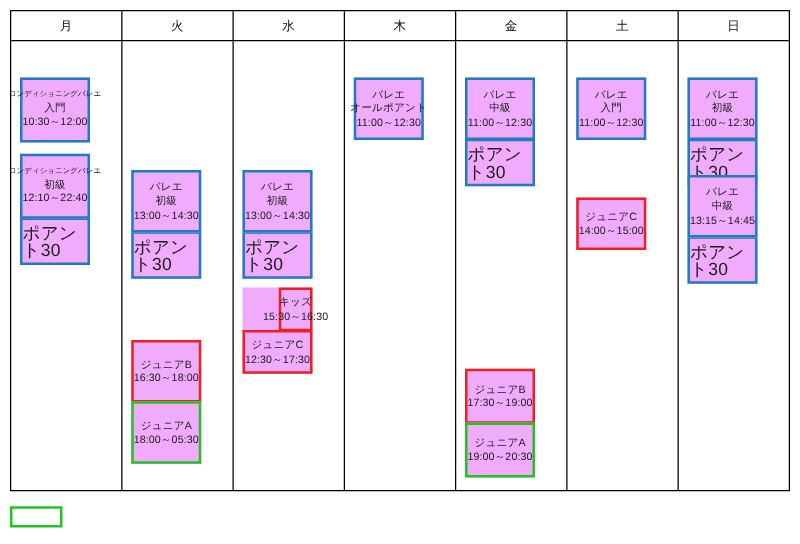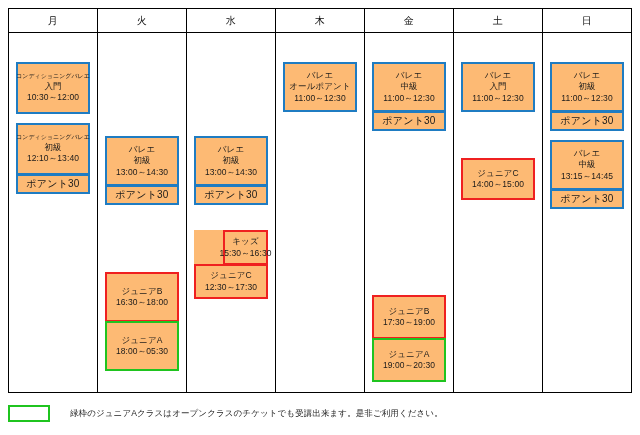--- a/index.html
+++ b/index.html
@@ -53,41 +53,41 @@
     border-right: 1px solid #000;
     position: relative;
     padding: 0;
   }
   .day-col:last-child { border-right: none; }
 
   
   .card {
     position: absolute;
     left: 7px;
-    width: 74px;
-    background: #fdba74;
+    width: 56px;
+    background: #f0abfc;
   }
   .card-main {
     border: 2px solid #1f7cc2;
     display: flex;
     flex-direction: column;
     align-items: center;
     justify-content: center;
     text-align: center;
     line-height: 1.35;
     padding: 3px 1px;
   }
   .card-main.red   { border-color: #ef2020; }
   .card-main.green { border-color: #1fc41f; }
 
   .card-sub {
     border: 2px solid #1f7cc2;
     border-top: 1px solid #1f7cc2;
-    text-align: center;
-    font-size: 10px;
+    text-align: left;
+    font-size: 14px;
     line-height: 1;
     padding: 3px 0 3px;
     letter-spacing: .2px;
   }
 
   .ln {
     font-size: 8.5px;
     letter-spacing: .1px;
     white-space: nowrap;
   }
@@ -138,21 +138,21 @@
             <div class="card-main" style="height: 52px;">
               <div class="ln tiny">コンディショニングバレエ</div>
               <div class="ln">入門</div>
               <div class="ln time">10:30～12:00</div>
             </div>
           </div>
           <div class="card" style="top: 90px;">
             <div class="card-main" style="height: 52px;">
               <div class="ln tiny">コンディショニングバレエ</div>
               <div class="ln">初級</div>
-              <div class="ln time">12:10～13:40</div>
+              <div class="ln time">12:10～22:40</div>
             </div>
             <div class="card-sub">ポアント30</div>
           </div>
         </div>
         <div class="day-col">
           <div class="card" style="top: 103px;">
             <div class="card-main" style="height: 50px;">
               <div class="ln">バレエ</div>
               <div class="ln">初級</div>
               <div class="ln time">13:00～14:30</div>
@@ -257,16 +257,15 @@
             </div>
             <div class="card-sub">ポアント30</div>
           </div>
         </div>
       </div>
 
   </div>
 
   <div class="legend">
     <div class="legend-swatch"></div>
-    <div class="legend-text">緑枠のジュニアAクラスはオープンクラスのチケットでも受講出来ます。是非ご利用ください。</div>
   </div>
 
 </div>
 
 </body></html>

